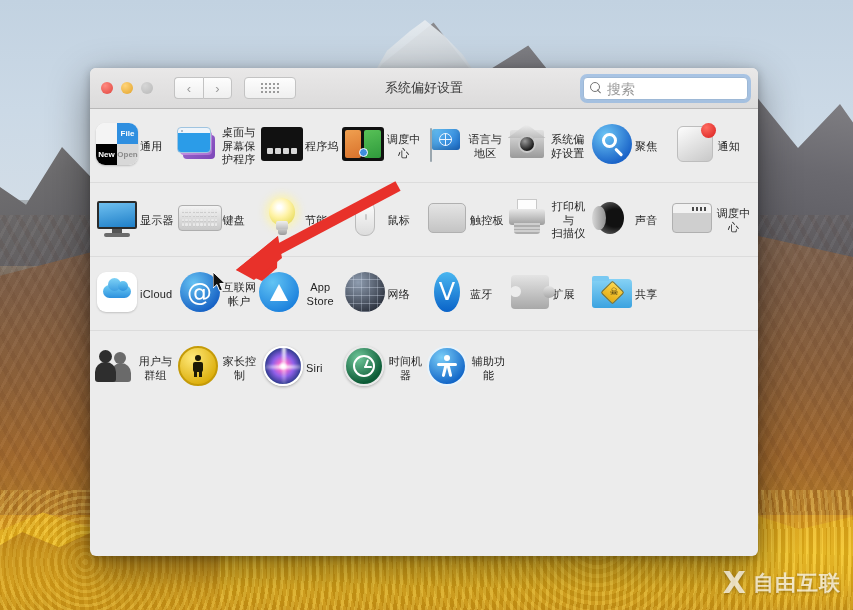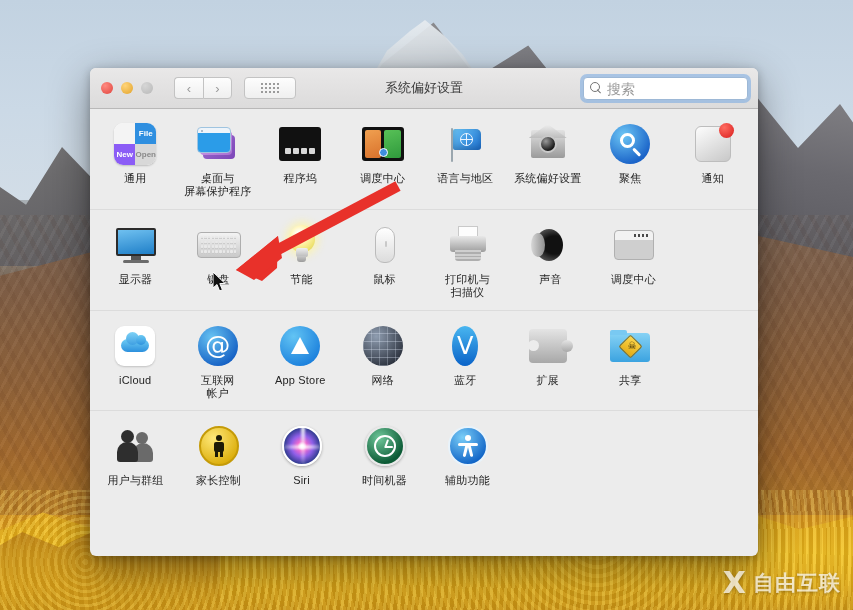--- a/index.html
+++ b/index.html
@@ -168,21 +168,21 @@
   
   #body { background: #ececec; }
   .row {
     display: flex;
     padding: 12px 4px 10px 4px;
     border-bottom: 1px solid #dcdcdc;
   }
   .row:last-child { border-bottom: none; }
   .pane {
     width: 83px;
-    display: flex; flex-direction: column; align-items: center;
+    display: flex; flex-direction: row; align-items: center;
     text-align: center;
   }
   .icon-box {
     width: 46px; height: 46px;
     display:flex; align-items:center; justify-content:center;
     position: relative;
     margin-bottom: 5px;
   }
   .pane-label {
     font-size: 11px; color: #252525; line-height: 1.22;
@@ -196,21 +196,21 @@
   
   #ic-general {
     width: 42px; height: 42px; border-radius: 9px; overflow: hidden;
     background: #fff; box-shadow: 0 1px 2px rgba(0,0,0,.2);
     display: grid; grid-template-columns: 1fr 1fr; grid-template-rows: 1fr 1fr;
   }
   #ic-general b { display:block; font-size:8px; color:#fff; font-weight:700;
     display:flex; align-items:center; justify-content:center; }
   #ic-general .q1 { background:#f4f4f4; }
   #ic-general .q2 { background:#2f8fe0; }
-  #ic-general .q3 { background:#8b5cf6; }
+  #ic-general .q3 { background:#000000; }
   #ic-general .q4 { background:#d8d8d8; color:#8a8a8a; }
 
   
   #ic-desktop { width:42px; height:38px; }
   #ic-desktop .l3 { position:absolute; left:6px; top:10px; width:32px; height:24px;
      border-radius:4px; background: linear-gradient(135deg,#a06fd0,#7c46b8); }
   #ic-desktop .l2 { position:absolute; left:3px; top:6px; width:32px; height:24px;
      border-radius:4px; background: linear-gradient(135deg,#d49fe8,#a86fd2); }
   #ic-desktop .l1 { position:absolute; left:0px; top:2px; width:34px; height:26px;
      border-radius:4px; background: linear-gradient(180deg,#eef4fa 0 5px,#2b9ce8 5px 100%);
@@ -696,20 +696,26 @@
 
         <div class="pane">
           <div class="icon-box">
             <div class="ic" id="ic-mouse">
                 <i></i>
               </div>
           </div>
           <div class="pane-label">鼠标</div>
         </div>
 
+        <div class="pane">
+          <div class="icon-box">
+            <div id="ic-tp"></div>
+          </div>
+          <div class="pane-label">触控板</div>
+        </div>
 
         <div class="pane">
           <div class="icon-box">
             <div class="ic" id="ic-print">
                 <span class="paper"></span>
                 <span class="body2"></span>
                 <span class="tray"></span>
               </div>
           </div>
           <div class="pane-label">打印机与

